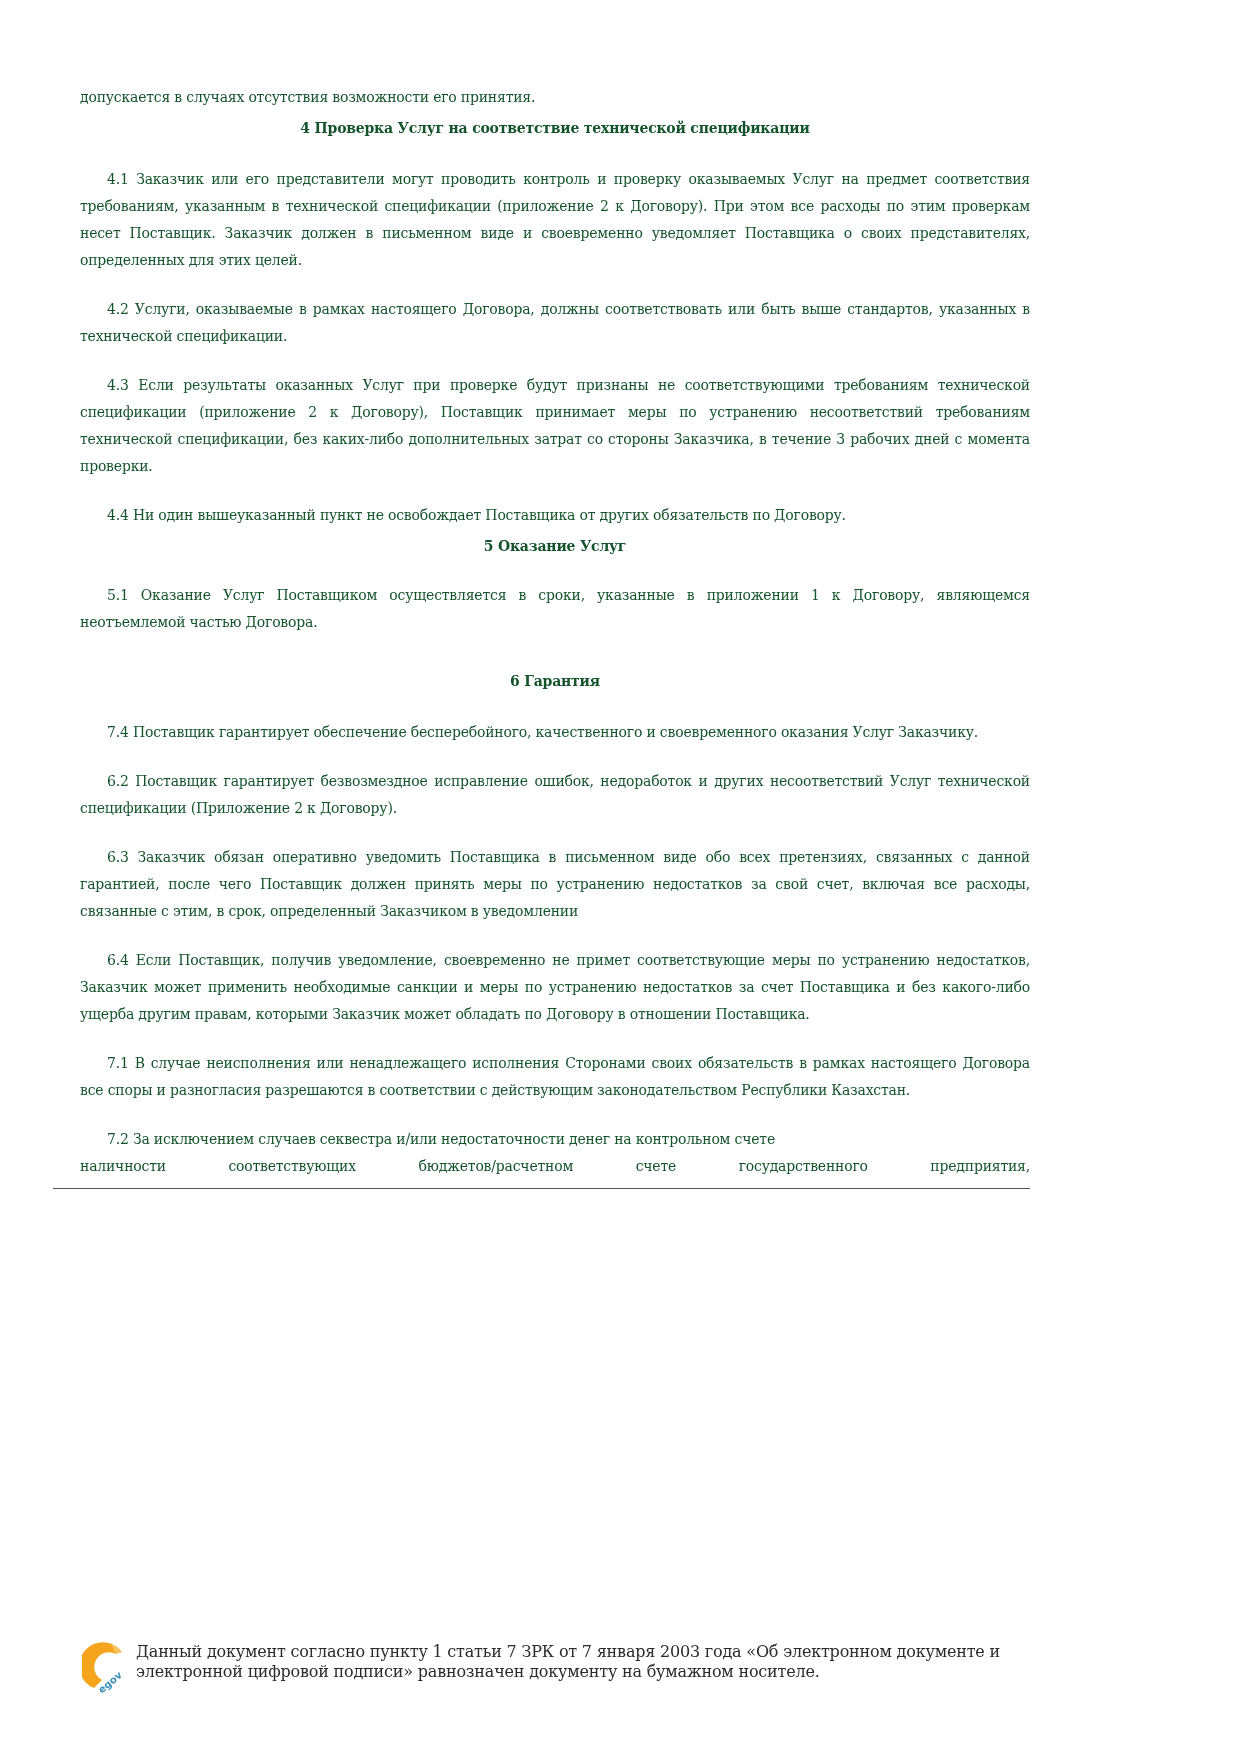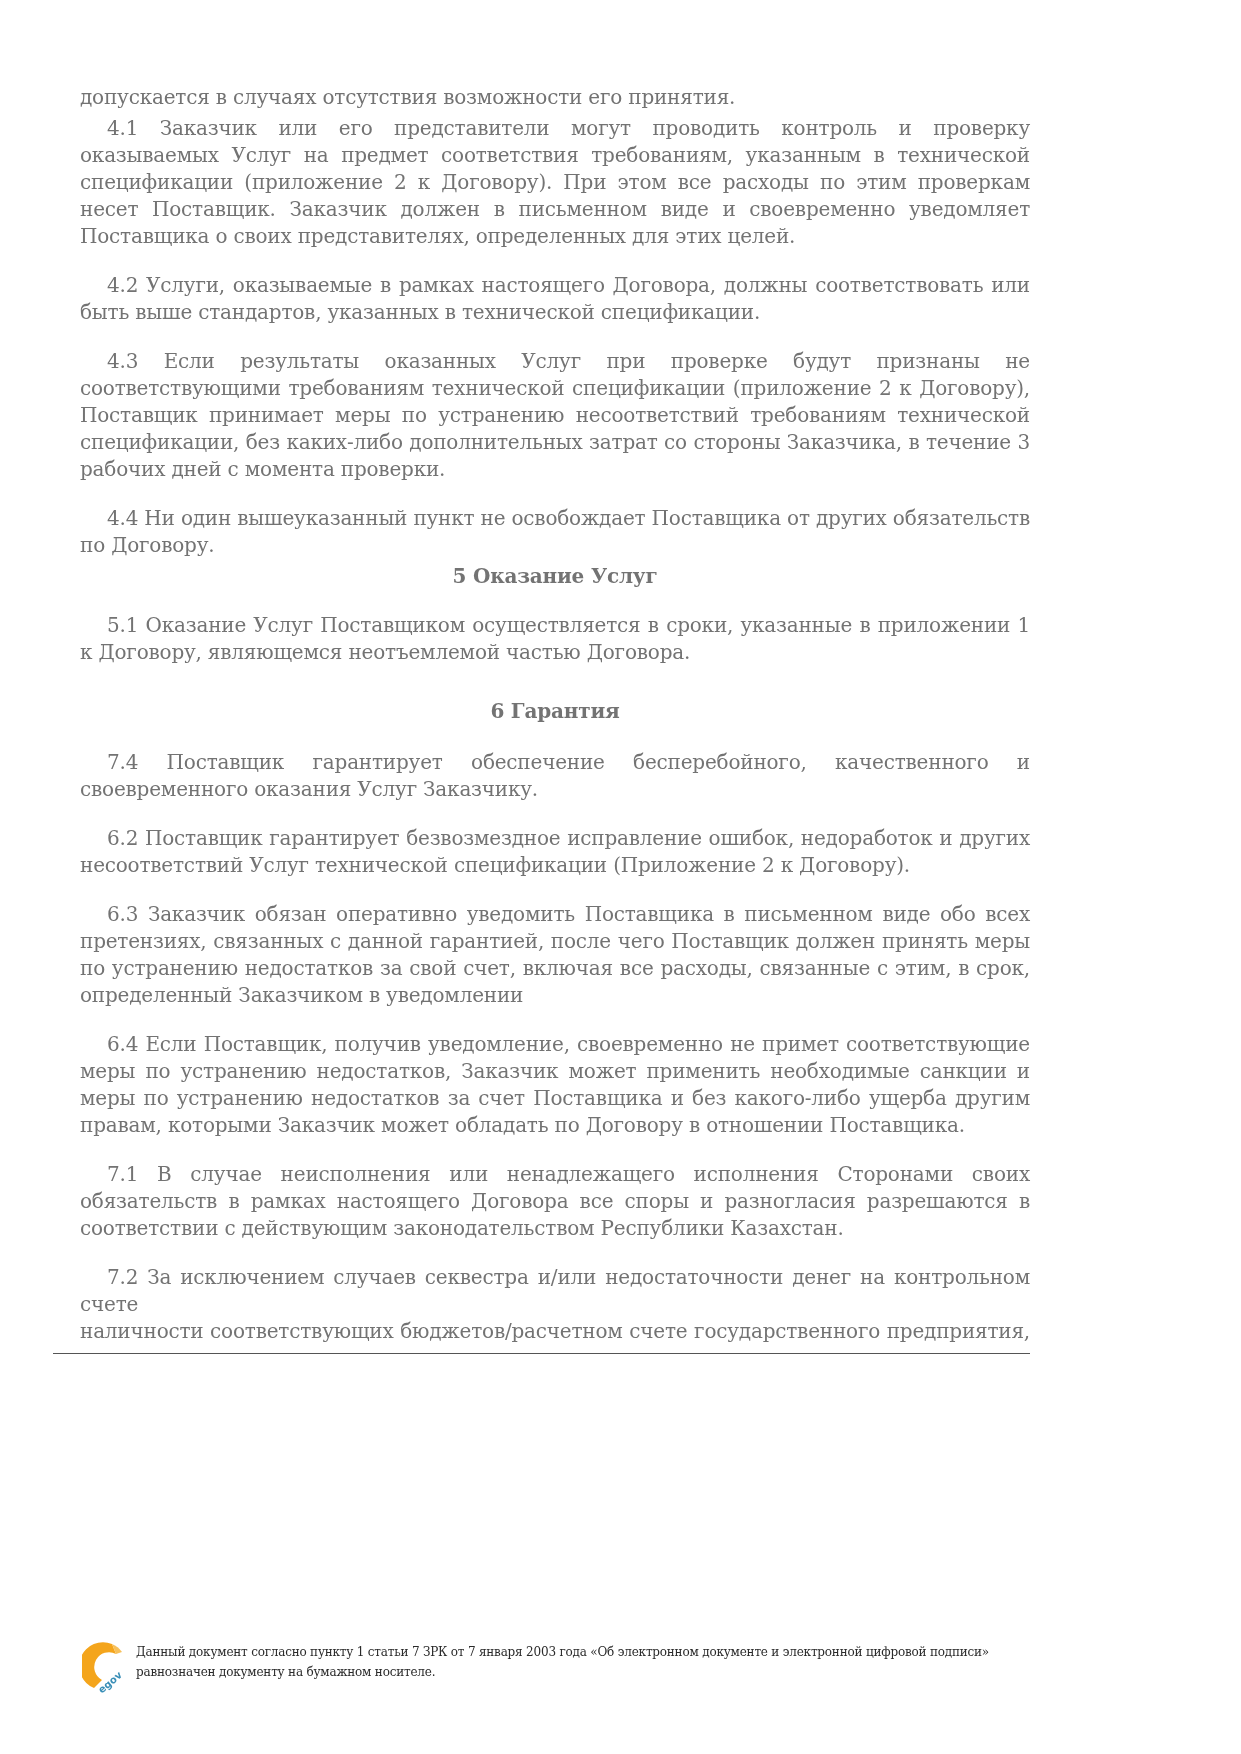--- a/index.html
+++ b/index.html
@@ -1,44 +1,45 @@
 <!DOCTYPE html>
 <html><head>
 <meta charset="utf-8">
 <style>
   html, body { margin: 0; padding: 0; background: #ffffff; }
   body { width: 1241px; height: 1754px; position: relative; overflow: hidden; }
   .page {
     position: absolute; left: 80px; top: 84px; width: 950px;
-    font-family: "DejaVu Serif", serif; font-size: 20px; line-height: 27px;
-    color: #737373; letter-spacing: -0.2px;
+    font-family: "DejaVu Serif", serif; font-size: 14px; line-height: 27px;
+    color: #14532d; letter-spacing: -0.2px;
   }
   .p { text-align: justify; text-indent: 27px; margin: 0 0 22px 0; }
   .p.first { text-indent: 0; margin-bottom: 4px; }
   .h { font-weight: bold; text-align: center; margin: 0 0 24px 0; }
   .h.tight { margin-top: -18px; margin-bottom: 22px; }
   .h.loose { margin-top: 32px; }
   .p.last { margin-bottom: 0; }
   .underlined-line { border-bottom: 1px solid #555; padding-bottom: 8px; }
   .footer {
     position: absolute; left: 82px; top: 1640px; width: 960px; height: 60px;
     display: flex; align-items: flex-start;
   }
   .logo { width: 50px; height: 54px; margin-right: 4px; flex: 0 0 auto; }
   .footer-text {
-    font-family: "DejaVu Serif", serif; font-size: 12px; line-height: 20px;
+    font-family: "DejaVu Serif", serif; font-size: 16px; line-height: 20px;
     color: #2a2a2a; letter-spacing: -0.2px; margin-top: 2px;
   }
 </style>
 </head>
 <body>
 
 <div class="page">
   <p class="p first">допускается в случаях отсутствия возможности его принятия.</p>
 
+  <div class="h">4 Проверка Услуг на соответствие технической спецификации</div>
   <p class="p">4.1 Заказчик или его представители могут проводить контроль и проверку оказываемых Услуг на предмет соответствия требованиям, указанным в технической спецификации (приложение 2 к Договору). При этом все расходы по этим проверкам несет Поставщик. Заказчик должен в письменном виде и своевременно уведомляет Поставщика о своих представителях, определенных для этих целей.</p>
   <p class="p">4.2 Услуги, оказываемые в рамках настоящего Договора, должны соответствовать или быть выше стандартов, указанных в технической спецификации.</p>
   <p class="p">4.3 Если результаты оказанных Услуг при проверке будут признаны не соответствующими требованиям технической спецификации (приложение 2 к Договору), Поставщик принимает меры по устранению несоответствий требованиям технической спецификации, без каких-либо дополнительных затрат со стороны Заказчика, в течение 3 рабочих дней с момента проверки.</p>
   <p class="p">4.4 Ни один вышеуказанный пункт не освобождает Поставщика от других обязательств по Договору.</p>
 
   <div class="h tight">5 Оказание Услуг</div>
   <p class="p">5.1 Оказание Услуг Поставщиком осуществляется в сроки, указанные в приложении 1 к Договору, являющемся неотъемлемой частью Договора.</p>
 
   <div class="h loose">6 Гарантия</div>
   <p class="p">7.4 Поставщик гарантирует обеспечение бесперебойного, качественного и своевременного оказания Услуг Заказчику.</p>

